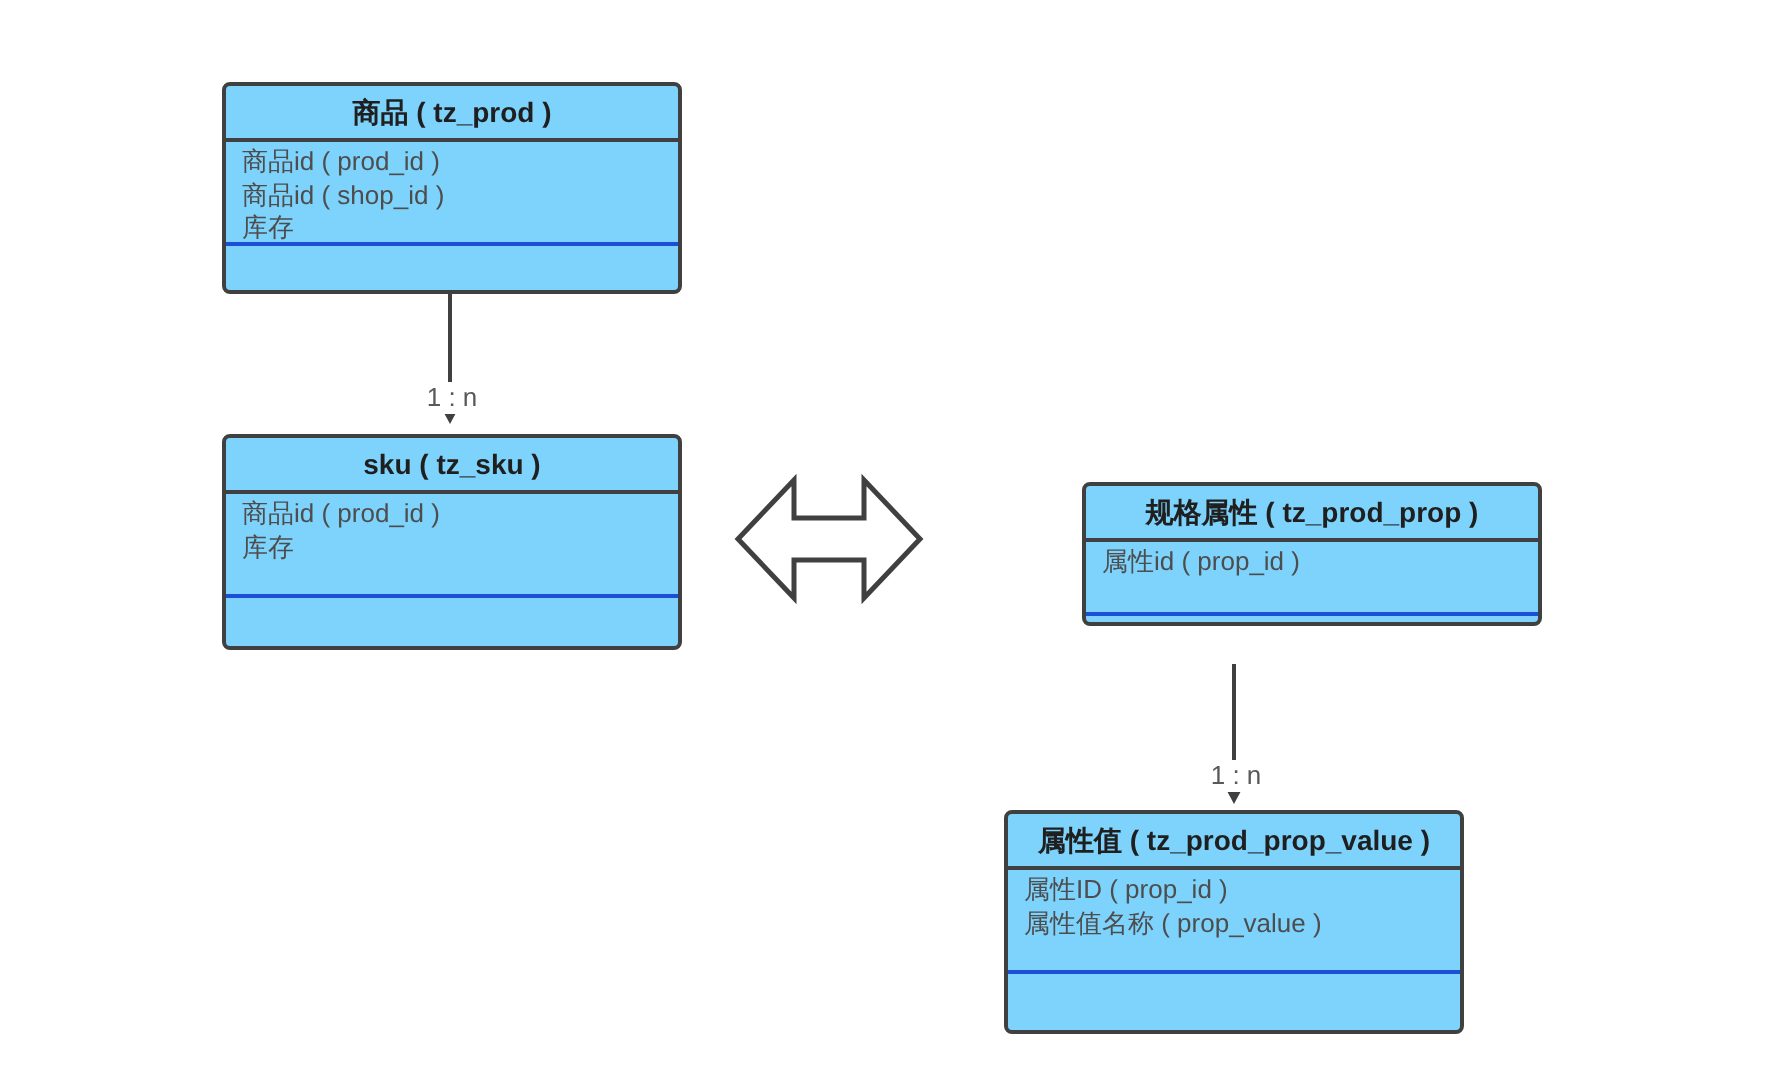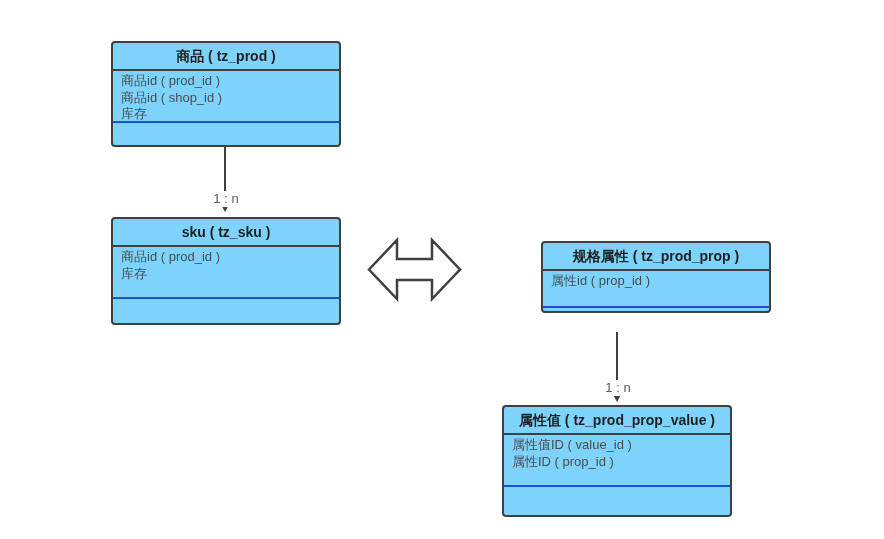--- a/index.html
+++ b/index.html
@@ -143,19 +143,19 @@
     <div class="t-empty"></div>
   </div>
 
   <div class="c-line line2"></div>
   <div class="c-head head2"></div>
   <div class="c-label label2">1 : n</div>
 
   <div class="etable t4">
     <div class="t-title">属性值 ( tz_prod_prop_value )</div>
     <div class="t-fields">
-      <div class="t-field">属性值ID ( value_id )</div>
       <div class="t-field">属性ID ( prop_id )</div>
+      <div class="t-field">属性值名称 ( prop_value )</div>
     </div>
     <div class="t-empty"></div>
   </div>
 
 </div>
 
 </body></html>

